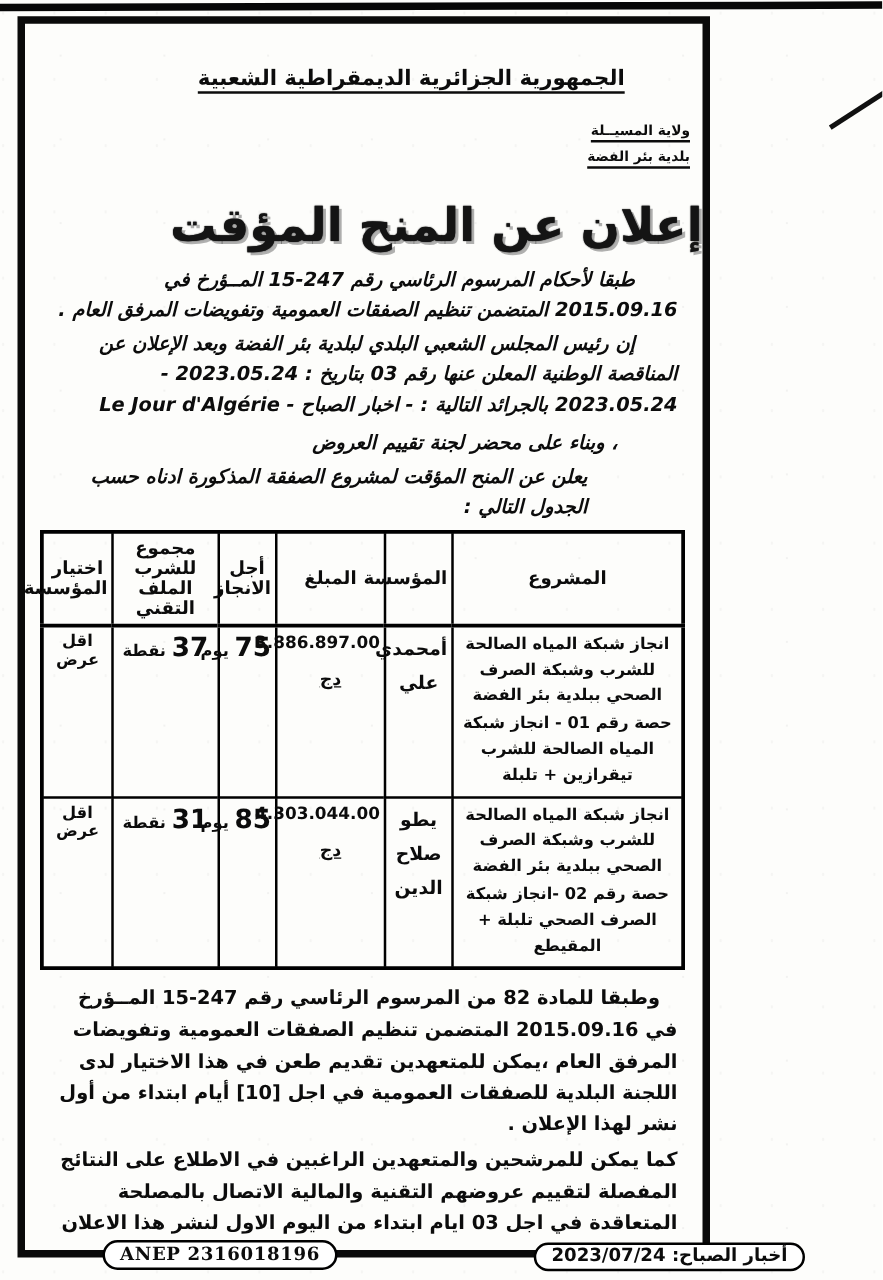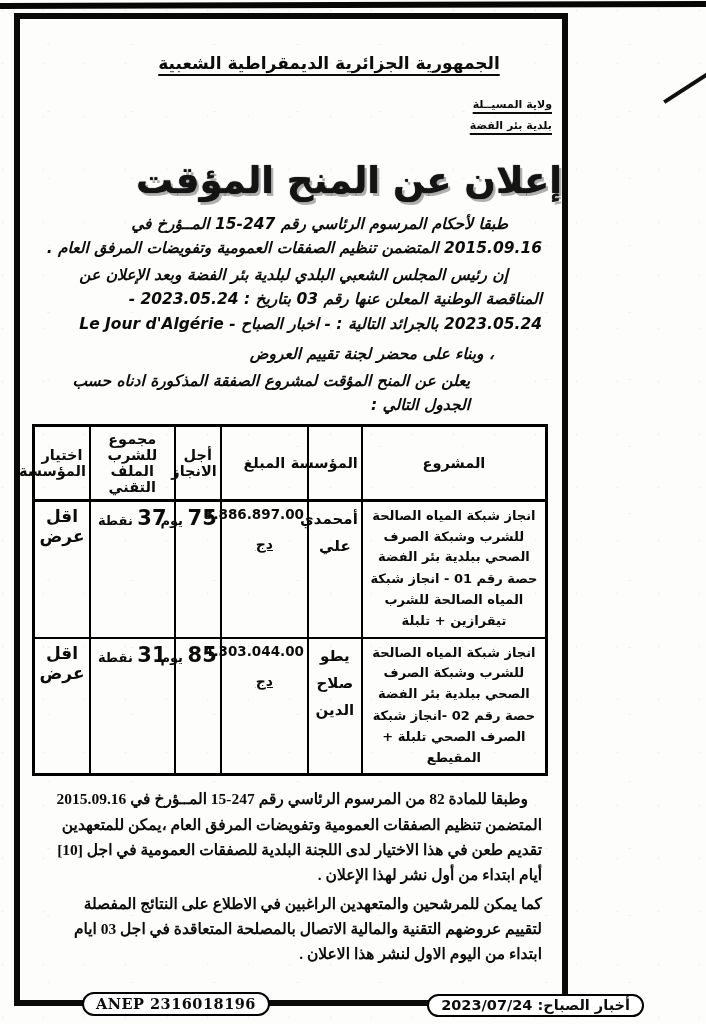--- a/index.html
+++ b/index.html
@@ -43,23 +43,23 @@
   .doc-table td{vertical-align:top;text-align:center;}
   tr.r1 td{height:95px;}
   tr.r2 td{height:108px;}
   .project-cell{font-size:13px;line-height:1.6;}
   .project-cell div{margin-bottom:1px;}
   .company-cell{font-size:15px;line-height:1.8;padding-top:8px;}
   .amount-cell{font-size:13.5px;padding-top:8px;}
   .amount-cell .cur{margin-top:14px;font-size:14px;text-decoration:underline;}
   .num-cell{font-size:13px;padding-top:6px;white-space:nowrap;}
   .big-num{font-size:21px;}
-  .sel-cell{font-size:17px;padding-top:8px;}
+  .sel-cell{font-size:13px;padding-top:8px;}
   .footer-text{margin:10px 20px 0 24px;font-size:15.5px;line-height:1.62;text-align:right;}
-  .footer-text p{margin:0 0 4px 0;font-family:Liberation Serif, serif;}
+  .footer-text p{margin:0 0 4px 0;}
   .f-indent{text-indent:14px;}
   .pill{
     position:absolute;z-index:3;background:#fff;border:2.5px solid #000;border-radius:13px;
     padding:1px 12px 2px;font-size:14.5px;white-space:nowrap;
   }
   .anep-pill{left:82px;top:992px;direction:ltr;font-family:"DejaVu Serif", serif;font-weight:bold;letter-spacing:.5px;}
   .journal-pill{right:62px;top:994px;direction:rtl;}
 </style>
 </head>
 <body>

